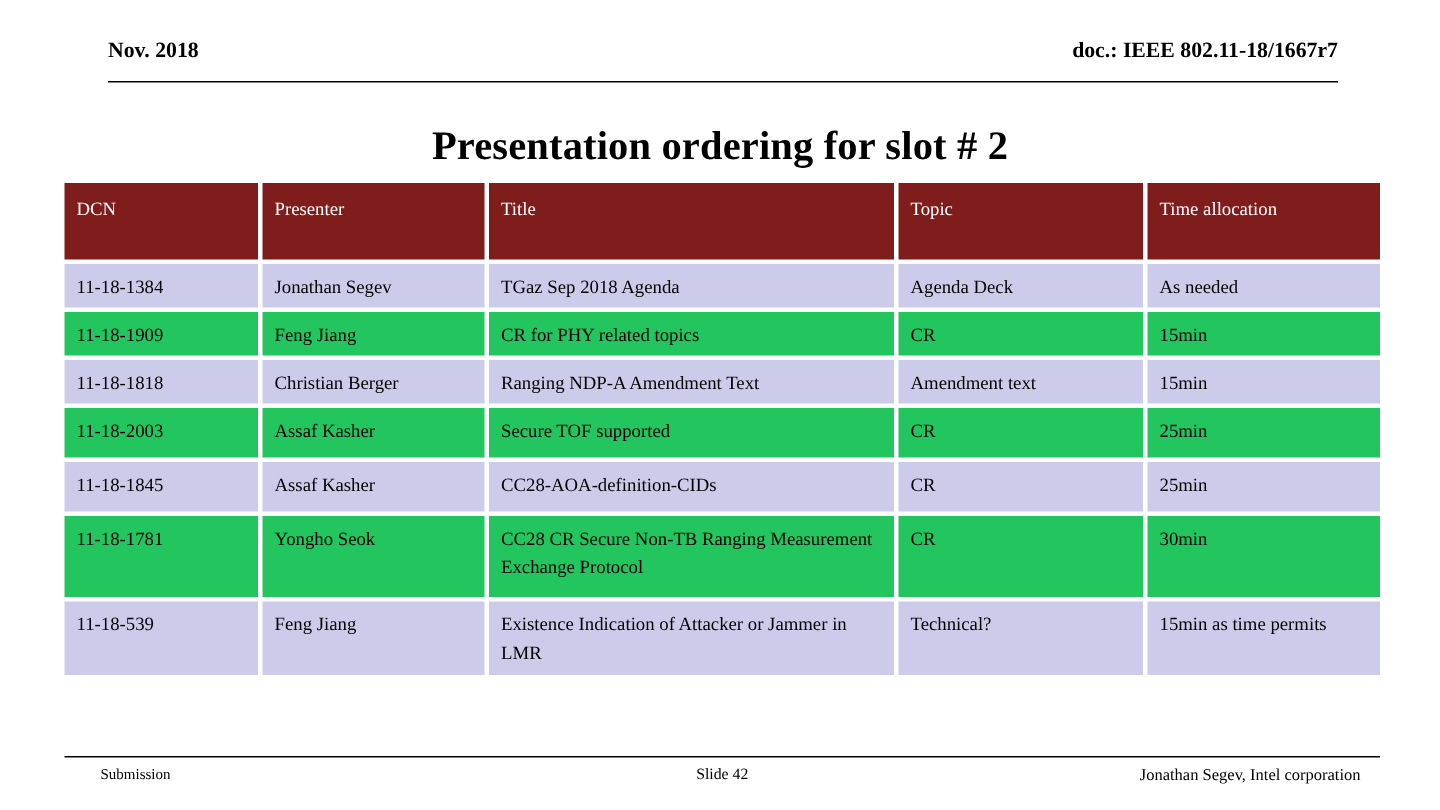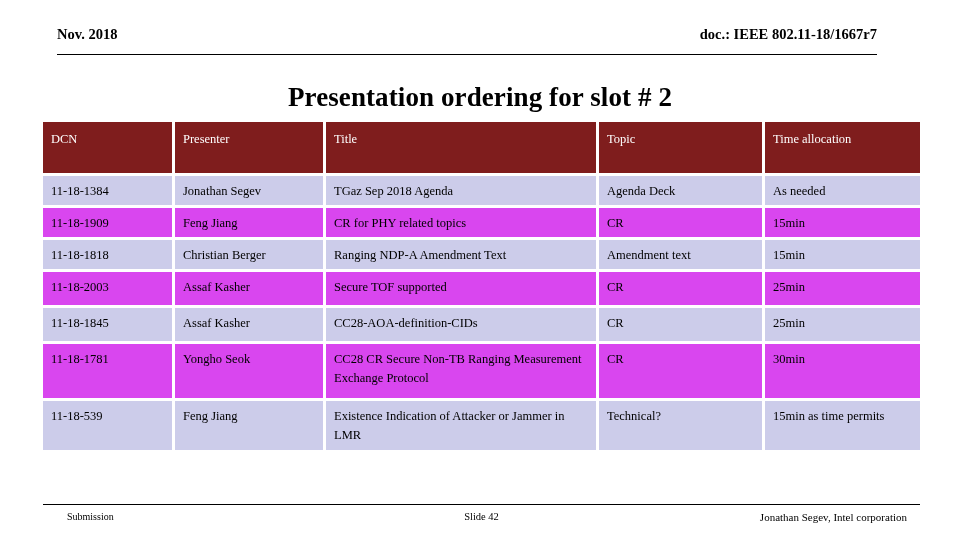--- a/index.html
+++ b/index.html
@@ -20,21 +20,21 @@
     position: absolute;
     left: 0;
     top: 0;
     width: 960px;
     height: 540px;
   }
 
   
   .slide-header {
     position: absolute;
-    left: 57px;
+    left: 72px;
     top: 26px;
     width: 820px;
     height: 28px;
     border-bottom: 1.5px solid #000;
   }
   .hdr-left {
     position: absolute;
     left: 0;
     top: 0;
     font-size: 14.5px;
@@ -89,21 +89,21 @@
   table.ordering thead th {
     background: #7f1d1d;
     color: #ffffff;
     font-size: 12.5px;
     font-weight: normal;
     height: 38px;
     vertical-align: top;
     padding-top: 8px;
   }
   tr.row-dark td { background: #ccccea; margin-left: 47px; }
-  tr.row-light td { background: #d946ef; }
+  tr.row-light td { background: #22c55e; }
 
   
   .c-dcn   { width: 129px; }
   .c-pres  { width: 148px; }
   .c-title { width: 270px; }
   .c-topic { width: 163px; }
   .c-time  { width: 155px; }
 
   
   tr.r-h1 td { height: 18px; }

